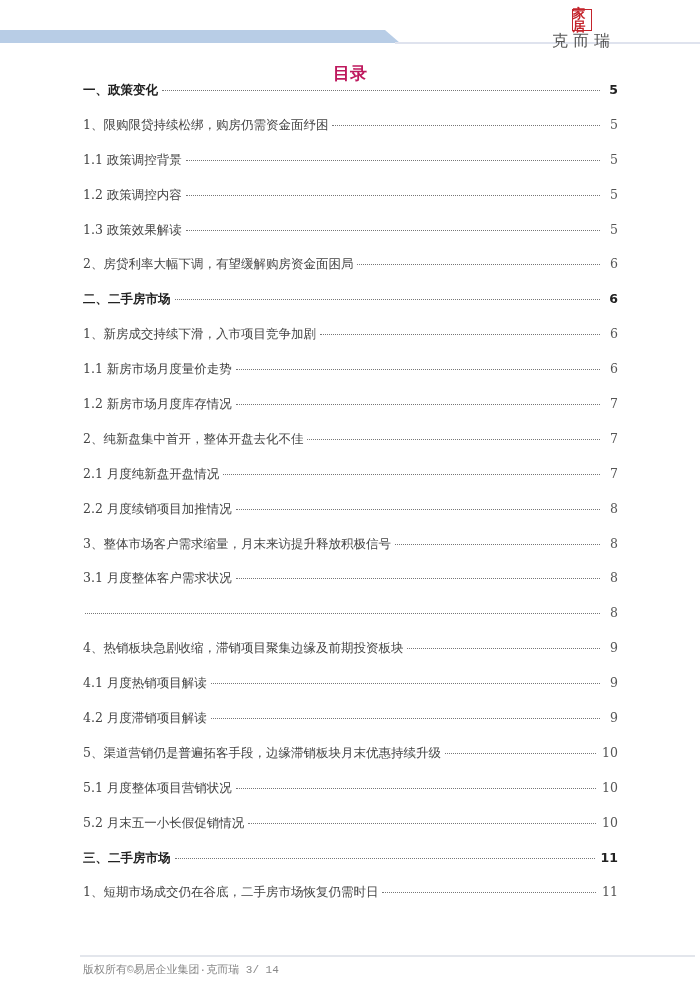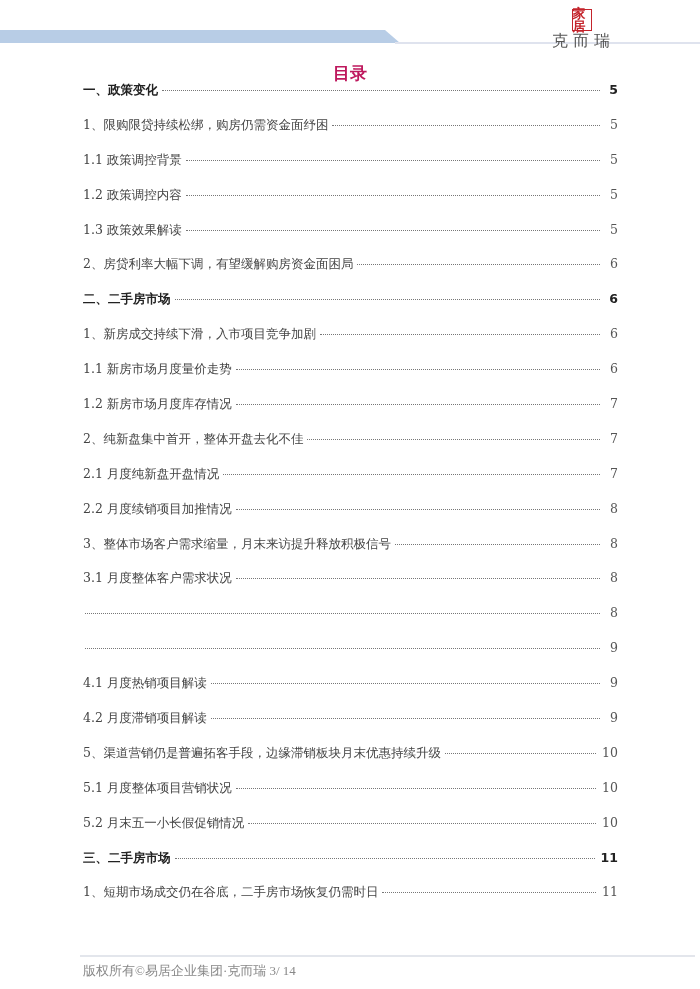--- a/index.html
+++ b/index.html
@@ -23,22 +23,22 @@
 
   .toc { position: absolute; left: 83px; top: 82px; width: 535px; }
   .toc-row { display: flex; align-items: baseline; height: 34.9px; font-size: 12.5px; color: #444; }
   .toc-row .label { white-space: nowrap; padding-right: 2px; }
   .toc-row .leader { flex: 1; border-bottom: 1.5px dotted #777; margin: 0 6px 0 2px; height: 0; transform: translateY(-3px); }
   .toc-row .page { min-width: 12px; text-align: right; color: #555; }
   .toc-row.level-0 .label { font-weight: bold; color: #222; font-family: "DejaVu Sans", sans-serif; font-size: 12.5px; }
   .toc-row.level-0 .page { font-weight: bold; color: #222; font-family: "DejaVu Sans", sans-serif; }
 
   .footer-line { position: absolute; left: 80px; top: 955px; width: 615px; height: 2px; background: #e3e6ec; }
-  .footer-text { position: absolute; left: 83px; top: 962px; font-size: 13px; color: #888;
-                 font-family: Liberation Serif, serif; }
+  .footer-text { position: absolute; left: 83px; top: 962px; font-size: 11px; color: #888;
+                 font-family: Liberation Mono, monospace; }
 </style>
 </head>
 <body>
 
 <div class="header-bar">
   <svg width="400" height="13" viewBox="0 0 400 13">
     <polygon points="0,0 385,0 400,13 0,13" fill="#b8cde6"></polygon>
   </svg>
 </div>
 <div class="header-line"></div>
@@ -126,20 +126,21 @@
     <div class="toc-row level-2">
       <span class="label">3.1 月度整体客户需求状况</span>
       <span class="leader"></span>
       <span class="page">8</span>
     </div>
     <div class="toc-row level-2">
       <span class="leader"></span>
       <span class="page">8</span>
     </div>
     <div class="toc-row level-1">
+      <span class="label">4、热销板块急剧收缩，滞销项目聚集边缘及前期投资板块</span>
       <span class="leader"></span>
       <span class="page">9</span>
     </div>
     <div class="toc-row level-2">
       <span class="label">4.1 月度热销项目解读</span>
       <span class="leader"></span>
       <span class="page">9</span>
     </div>
     <div class="toc-row level-2">
       <span class="label">4.2 月度滞销项目解读</span>

